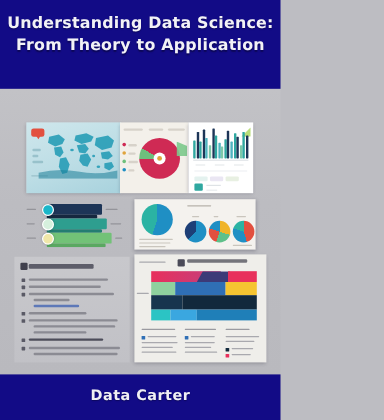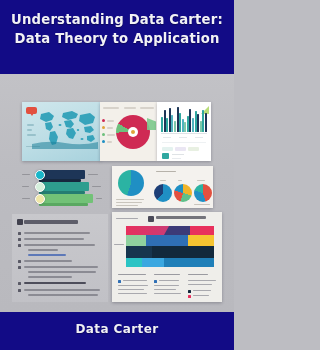--- a/index.html
+++ b/index.html
@@ -100,22 +100,22 @@
 </head>
 <body>
 
 <div id="cover">
 
   <div class="band-mid"></div>
   <div class="band-top"></div>
   <div class="band-bottom"></div>
 
   <div class="title">
-    <span>Understanding Data Carter:</span>
-    <span class="l2">Data Theory to Application</span>
+    <span>Understanding Data Science:</span>
+    <span class="l2">From Theory to Application</span>
   </div>
 
   <div class="author">Data Carter</div>
 
   <div class="collage">
 
     <div class="panel p-map">
       <div class="pin"></div>
       <div class="mini-chip" style="left:5px;top:22px;width:7px;height:2px;"></div>
       <div class="mini-chip" style="left:5px;top:27px;width:5px;height:2px;"></div>

